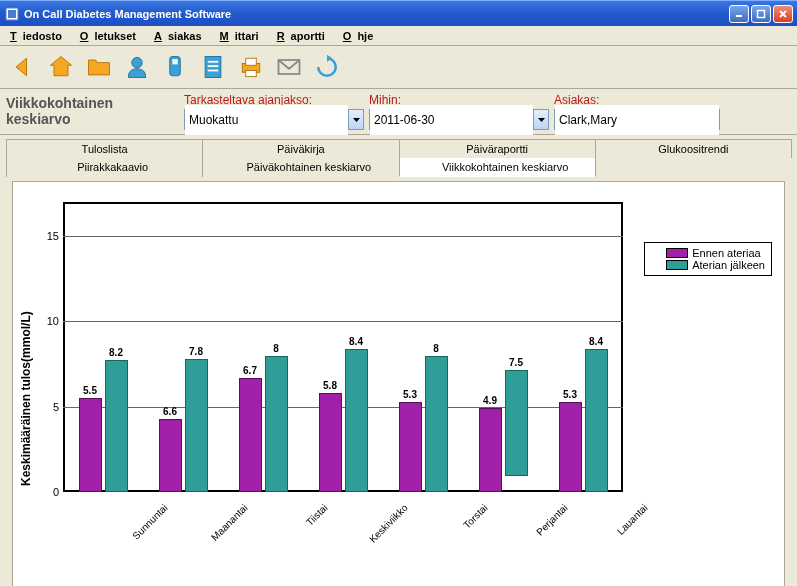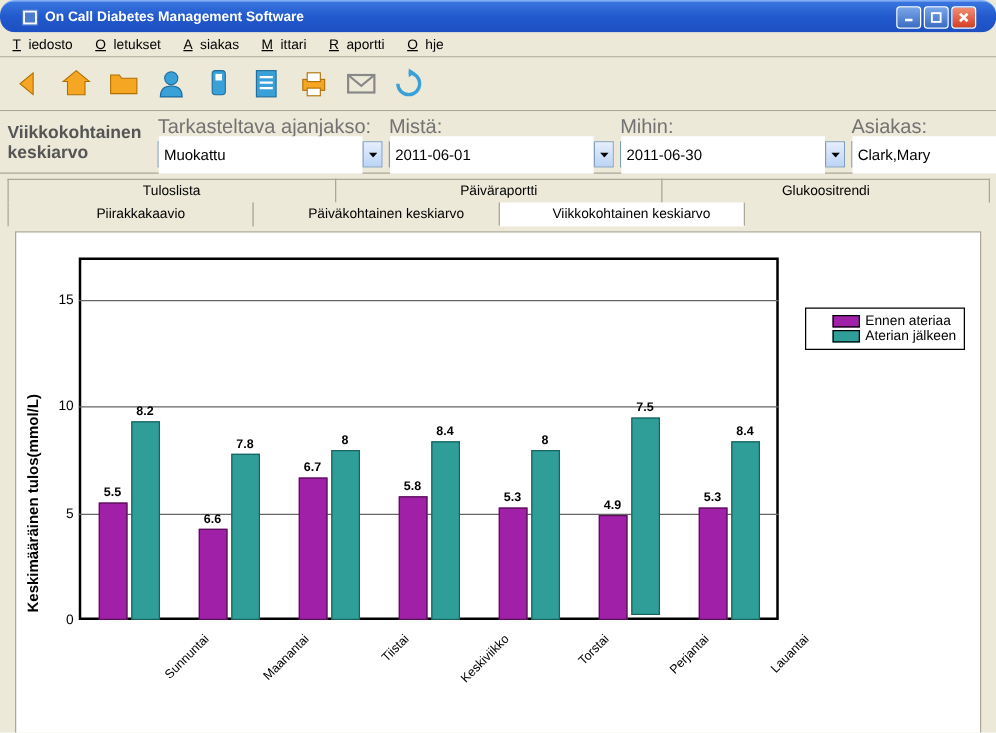--- a/index.html
+++ b/index.html
@@ -1,38 +1,38 @@
 <!DOCTYPE html>
 <html><head>
 <meta charset="utf-8">
 <style>
   * { box-sizing: border-box; margin: 0; padding: 0; font-family: Tahoma, Arial, sans-serif; font-size: 11px; }
   body { background: #ece9d8; width: 797px; height: 586px; overflow: hidden; }
   
-  .titlebar { height: 26px; background: linear-gradient(to bottom, #3a77e0 0%, #2259cc 50%, #1d4fc2 100%); display: flex; align-items: center; padding: 0 16px; color: white; font-weight: bold; border-top: 1px solid #7eaefd; border-radius: 12px; }
+  .titlebar { height: 26px; background: linear-gradient(to bottom, #3a77e0 0%, #2259cc 50%, #1d4fc2 100%); display: flex; align-items: center; padding: 0 4px; color: white; font-weight: bold; border-top: 1px solid #7eaefd; }
   .titlebar-icon { width: 16px; height: 16px; margin-right: 4px; display:flex; align-items:center; justify-content:center; }
   .titlebar-text { flex: 1; }
   .win-btns { display: flex; gap: 2px; }
   .win-btn { width: 20px; height: 18px; border: 1px solid #fff; border-radius: 3px; display:flex; align-items:center; justify-content:center; font-weight:bold; font-size:10px; color:white; }
   .win-min { background: linear-gradient(to bottom, #7aa5e8, #3a6dc2); }
   .win-max { background: linear-gradient(to bottom, #7aa5e8, #3a6dc2); }
   .win-close { background: linear-gradient(to bottom, #f08f74, #d53f24); }
   
   .menubar { height: 20px; background: #ece9d8; display: flex; align-items: center; padding: 0 4px; border-bottom: 1px solid #aca899; }
-  .menubar span { padding: 2px 6px; cursor: default; }
+  .menubar span { padding: 2px 6px; cursor: default; font-weight: bold; }
   .menubar u { text-decoration: underline; }
   
   .toolbar { padding: 4px 6px; background: #ece9d8; display: flex; gap: 4px; border-bottom: 1px solid #aca899; }
   .toolbtn { width: 34px; height: 34px; display:flex; align-items:center; justify-content:center; border: 1px solid transparent; border-radius:3px; }
   .toolbtn svg { width: 28px; height: 28px; }
   
   .filterrow { display:flex; align-items:center; padding: 4px 6px; background:#ece9d8; gap:1px; border-bottom:1px solid #aca899; }
   .filterrow .page-title { font-weight:bold; font-size:14px; color:#555; padding-right:10px; width:175px; line-height:1.1; }
   .filtergroup { display:flex; flex-direction:column; gap:2px; padding:0 2px; }
-  .filtergroup label { font-size:16px; color:#737373; }
+  .filtergroup label { font-size:12px; color:#b91c1c; }
   .combo { display:flex; align-items:center; border:1px solid #7f9db9; background:white; height:21px; }
   .combo input { border:none; flex:1; padding:15px 4px; height:19px; font-size:12px; outline:none; }
   .combo .arrow { width:15px; height:19px; background:linear-gradient(to bottom,#e6eefc,#bcd4f6); border-left:1px solid #7f9db9; display:flex; align-items:center; justify-content:center; }
   .combo .arrow svg { width:7px; height:4px; }
   
   .tabs-area { padding: 4px 6px 2px; }
   .tabrow { display:flex; border-bottom:0; }
   .tab { flex:1; border:1px solid #aca899; border-bottom:none; background:#ece9d8; text-align:center; padding:3px 0; font-size:11px; cursor:default; margin-right:-1px; }
   .tabrow2 .tab { border-top:none;padding-left:16px; }
   .tab.active { background:#fff; font-weight:normal; border-bottom:1px solid #fff; position:relative; z-index:1; }
@@ -161,31 +161,20 @@
     <div class="combo">
       <input readonly="" value="Muokattu" style="">
       <div class="arrow">
           <svg viewBox="0 0 7 4">
             <path d="M0 0 L7 0 L3.5 4 Z" fill="#000"></path>
           </svg>
         </div>
     </div>
   </div>
   <div class="filtergroup" style="flex:0 0 104px;">
-    <label>Mistä:</label>
-    <div class="combo">
-      <input readonly="" value="2011-06-01" style="">
-      <div class="arrow">
-          <svg viewBox="0 0 7 4">
-            <path d="M0 0 L7 0 L3.5 4 Z" fill="#000"></path>
-          </svg>
-        </div>
-    </div>
-  </div>
-  <div class="filtergroup" style="flex:0 0 104px;">
     <label>Mihin:</label>
     <div class="combo">
       <input readonly="" value="2011-06-30" style="">
       <div class="arrow">
           <svg viewBox="0 0 7 4">
             <path d="M0 0 L7 0 L3.5 4 Z" fill="#000"></path>
           </svg>
         </div>
     </div>
   </div>
@@ -194,20 +183,21 @@
     <div class="combo">
       <input readonly="" value="Clark,Mary" style="">
 
     </div>
   </div>
 </div>
 
 <div class="tabs-area">
   <div class="tabrow">
     <div class="tab">Tuloslista</div>
+    <div class="tab">Päiväkirja</div>
     <div class="tab">Päiväraportti</div>
     <div class="tab">Glukoositrendi</div>
   </div>
   <div class="tabrow tabrow2">
     <div class="tab">Piirakkakaavio</div>
     <div class="tab">Päiväkohtainen keskiarvo</div>
     <div class="tab active">Viikkokohtainen keskiarvo</div>
     <div class="tab" style="visibility:hidden;"></div>
   </div>
 
@@ -222,21 +212,21 @@
         </div>
       <div class="plot-region" id="plot-region">
         <div class="plot-border" id="plot-border" style="height: 290px; top: 10px;"></div>
       <div class="gridline" style="top: 214.706px;"></div>
           <div class="gridline" style="top: 129.412px;"></div>
           <div class="gridline" style="top: 44.1176px;"></div>
           <div class="bar-group" style="left: 15.5px; bottom: 120px; height: 290px; position: absolute; top: 300px; transform: translateY(-100%);">
             <div class="bar pre" style="height: 93.8235px; position: absolute; bottom: 0px; left: 0px; width: 23px;">
               <div class="val">5.5</div>
             </div>
-            <div class="bar post" style="height: 159px; position: absolute; bottom: 0px; left: 26px; width: 23px;">
+            <div class="bar post" style="height: 132px; position: absolute; bottom: 0px; left: 26px; width: 23px;">
               <div class="val">8.2</div>
             </div>
           </div>
           <div class="xtick" style="top: 310px; left: 38.5px; width: 60px;">Sunnuntai</div>
           <div class="bar-group" style="left: 95.5px; bottom: 120px; height: 290px; position: absolute; top: 300px; transform: translateY(-100%);">
             <div class="bar pre" style="height: 73.3529px; position: absolute; bottom: 0px; left: 0px; width: 23px;">
               <div class="val">6.6</div>
             </div>
             <div class="bar post" style="height: 133.059px; position: absolute; bottom: 0px; left: 26px; width: 23px; text-align: right;">
               <div class="val">7.8</div>
@@ -267,21 +257,21 @@
             </div>
             <div class="bar post" style="height: 136.471px; position: absolute; bottom: 0px; left: 26px; width: 23px;">
               <div class="val">8</div>
             </div>
           </div>
           <div class="xtick" style="top: 310px; left: 358.5px; width: 60px;">Torstai</div>
           <div class="bar-group" style="left: 415.5px; bottom: 120px; height: 290px; position: absolute; top: 300px; transform: translateY(-100%);">
             <div class="bar pre" style="height: 83.5882px; position: absolute; bottom: 0px; left: 0px; width: 23px;">
               <div class="val">4.9</div>
             </div>
-            <div class="bar post" style="height: 158px; position: absolute; bottom: 4px; left: 26px; width: 23px;">
+            <div class="bar post" style="height: 106px; position: absolute; bottom: 16px; left: 26px; width: 23px;">
               <div class="val">7.5</div>
             </div>
           </div>
           <div class="xtick" style="top: 310px; left: 438.5px; width: 60px;">Perjantai</div>
           <div class="bar-group" style="left: 495.5px; bottom: 120px; height: 290px; position: absolute; top: 300px; transform: translateY(-100%);">
             <div class="bar pre" style="height: 90.4118px; position: absolute; bottom: 0px; left: 0px; width: 23px;">
               <div class="val">5.3</div>
             </div>
             <div class="bar post" style="height: 143.294px; position: absolute; bottom: 0px; left: 26px; width: 23px;">
               <div class="val">8.4</div>

